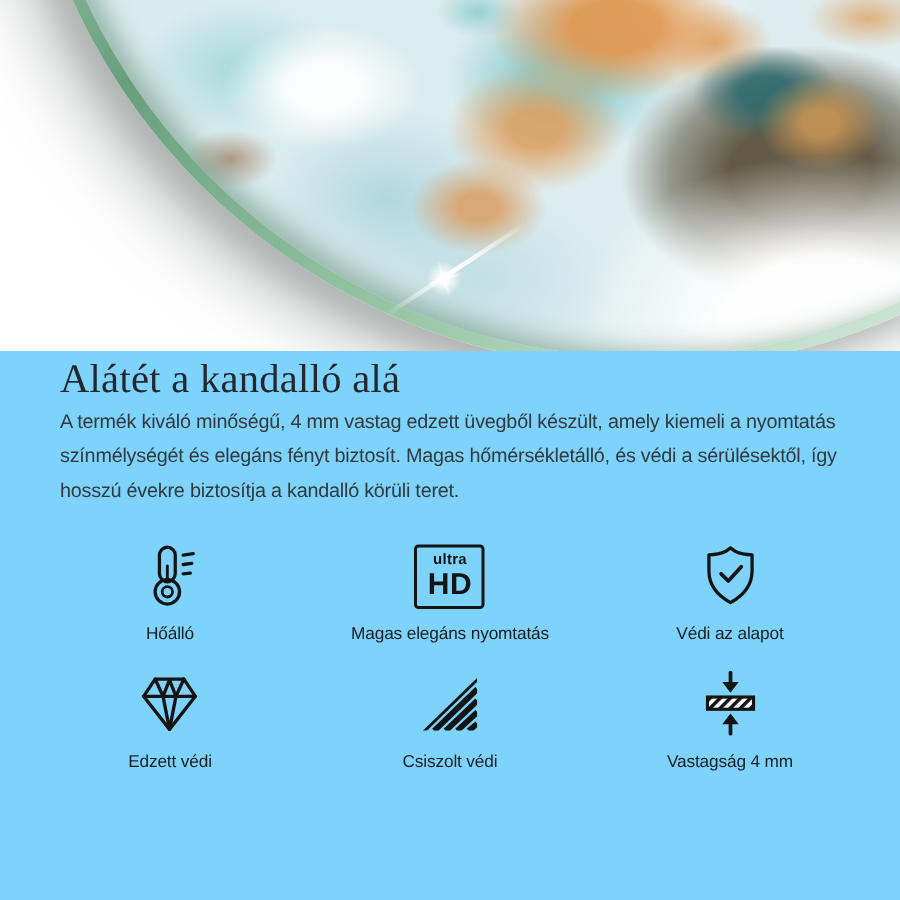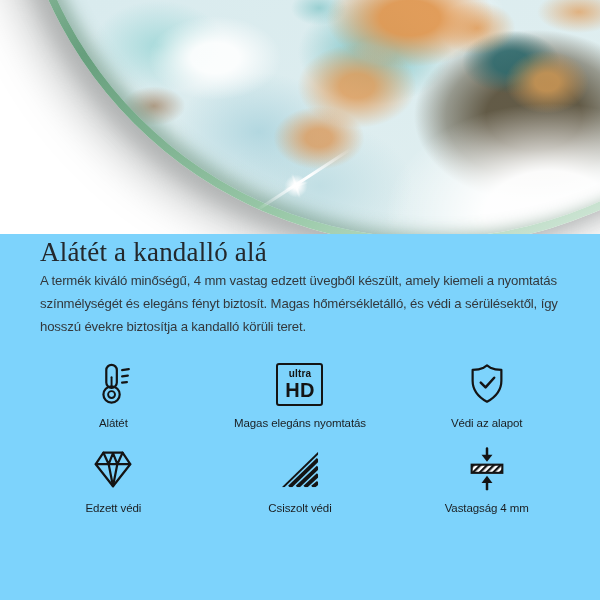--- a/index.html
+++ b/index.html
@@ -100,21 +100,21 @@
         <svg class="icon-svg" width="46" height="46" viewBox="0 0 48 48">
           <rect x="17" y="4" width="11" height="24" rx="5.5"></rect>
           <circle cx="22.5" cy="35" r="8.5"></circle>
           <circle cx="22.5" cy="35" r="3.6" stroke-width="2"></circle>
           <line x1="22.5" y1="17" x2="22.5" y2="28" stroke-width="2"></line>
           <line x1="33.5" y1="9.5" x2="40.5" y2="8.5"></line>
           <line x1="33.5" y1="16" x2="39.5" y2="15.2"></line>
           <line x1="33.5" y1="22.5" x2="38.5" y2="22"></line>
         </svg>
       </div>
-      <div class="feature-label">Alátét</div>
+      <div class="feature-label">Hőálló</div>
     </div>
 
     <div class="feature">
       <div class="icon-wrap">
         <div class="uhd">
           <span class="uhd-top">ultra</span>
           <span class="uhd-bottom">HD</span>
         </div>
       </div>
       <div class="feature-label">Magas elegáns nyomtatás</div>

